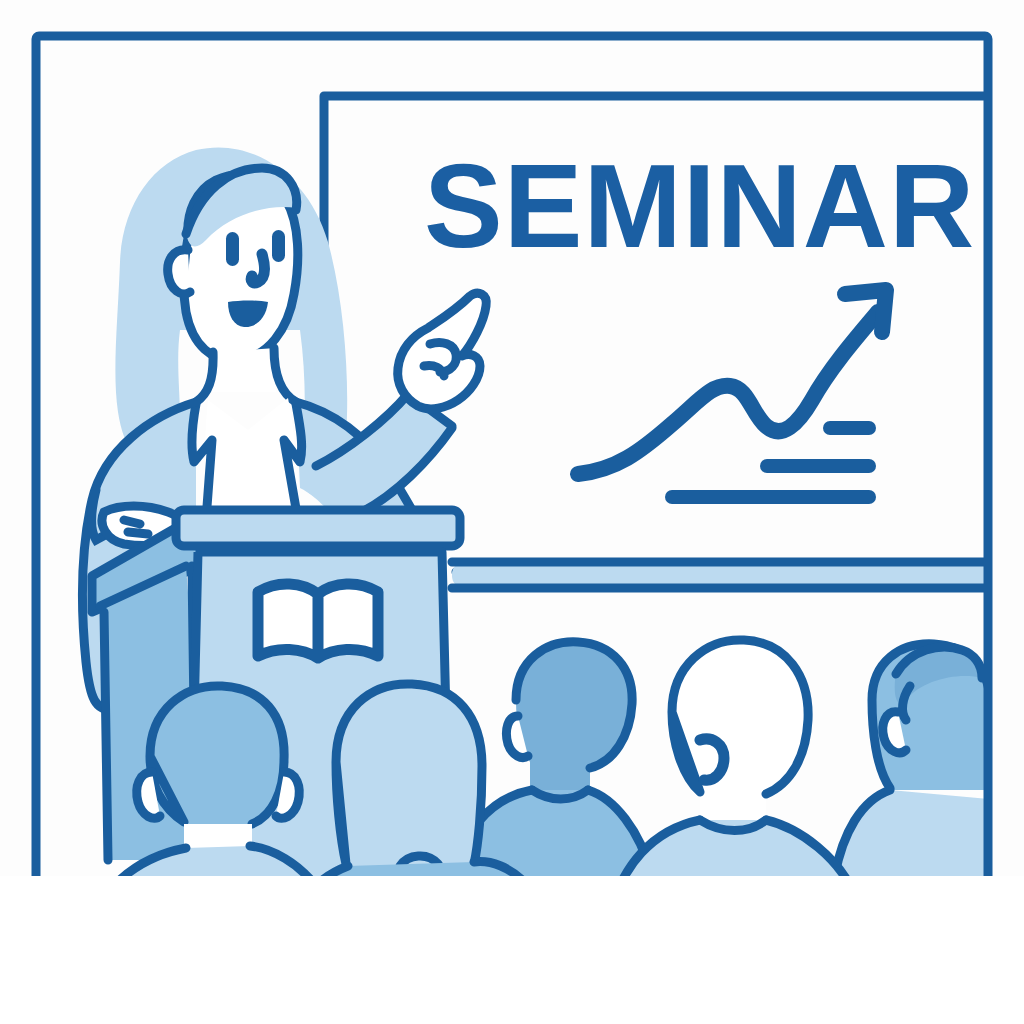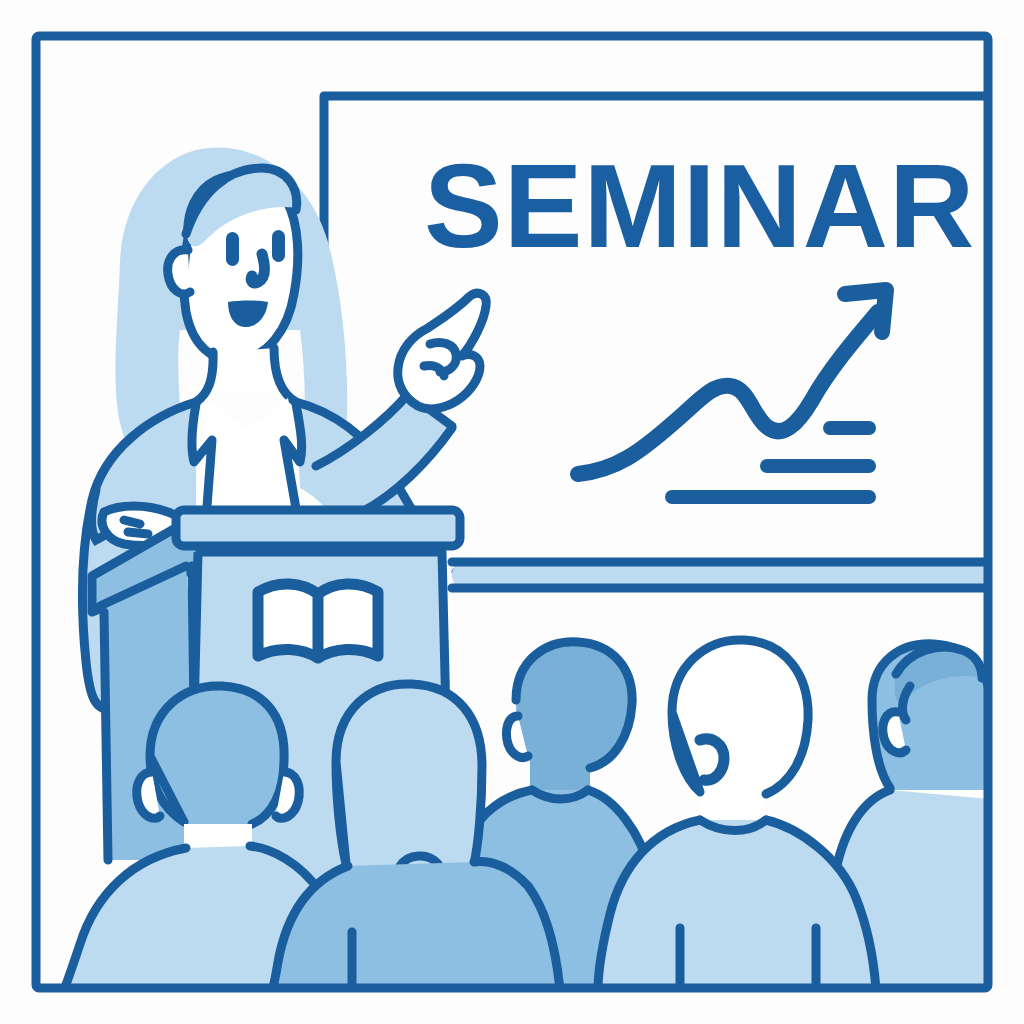--- a/index.html
+++ b/index.html
@@ -5,21 +5,21 @@
 <style>
   html, body {
     margin: 0;
     padding: 0;
     background: #ffffff;
     font-family: "Liberation Sans", sans-serif;
   }
   #stage {
     position: relative;
     width: 1024px;
-    height: 1024px;
+    height: 876px;
     background: #fdfdfd;
     overflow: hidden;
   }
   #art {
     position: absolute;
     inset: 0;
     width: 1024px;
     height: 1024px;
   }
   .board-title {

